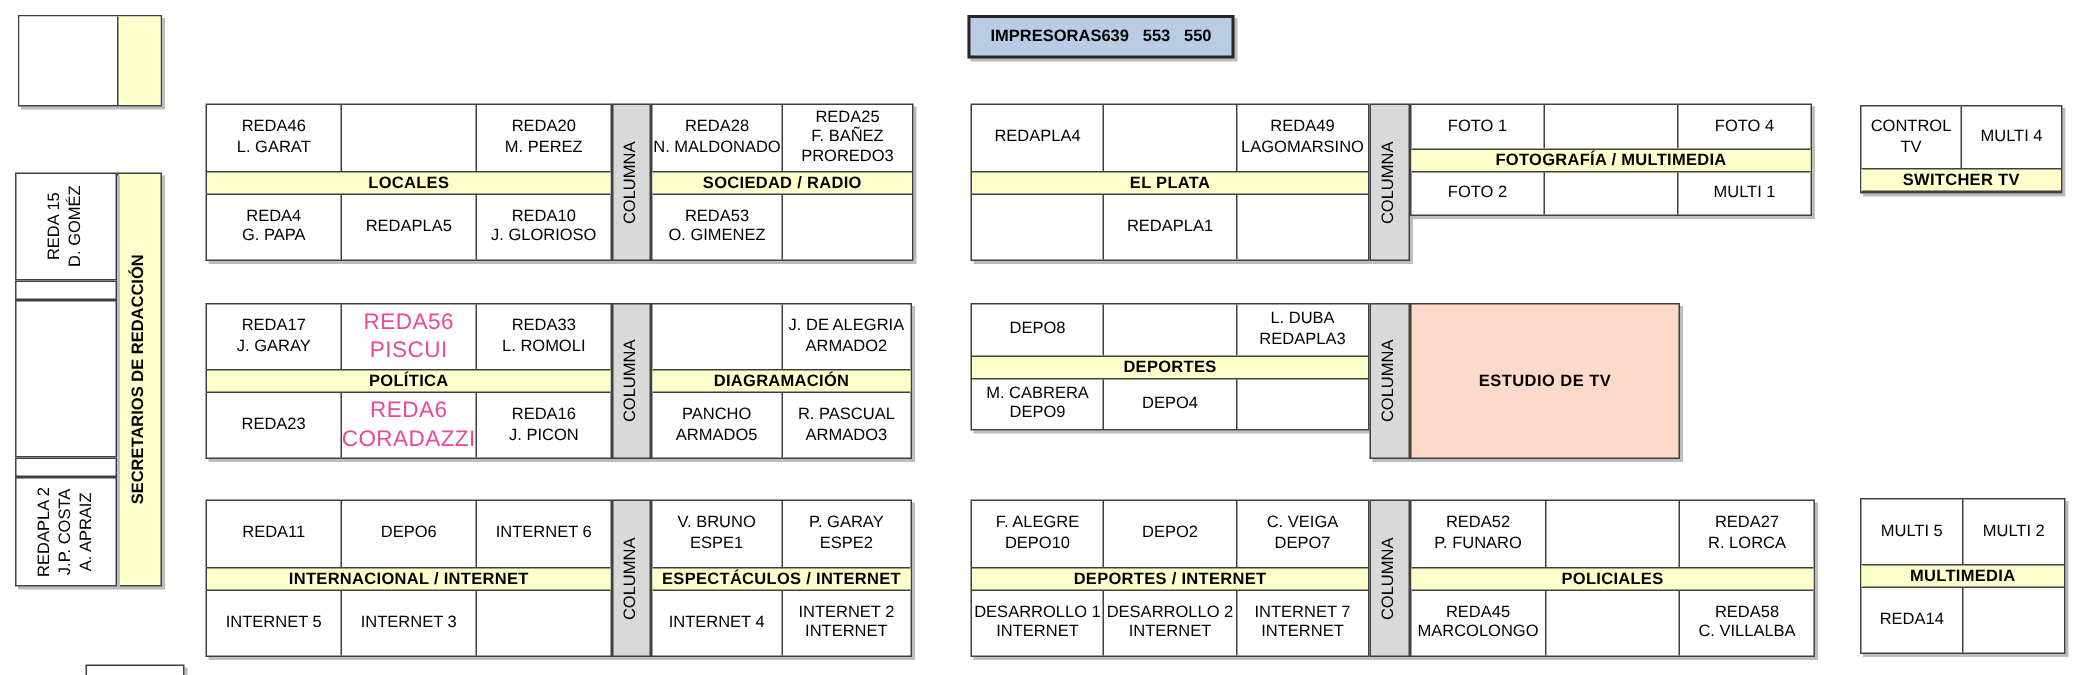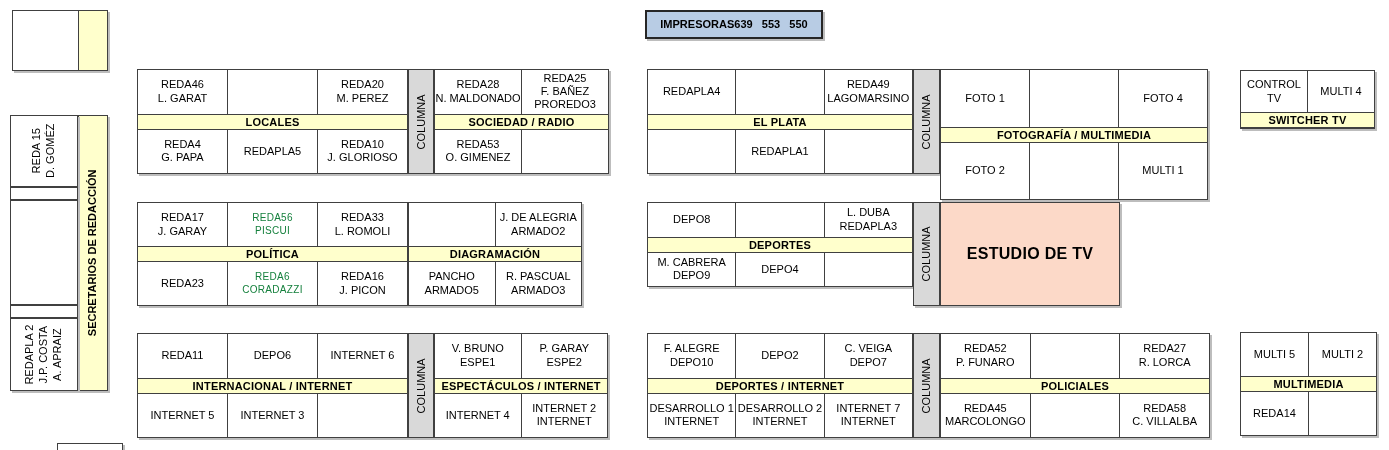--- a/index.html
+++ b/index.html
@@ -10,40 +10,40 @@
   
   .box{position:absolute;background:#fff;border:1px solid #404040;box-shadow:2px 2px 0 #bdbdbd;box-sizing:border-box;}
   
   .block{display:flex;flex-direction:column;}
   .cells{display:flex;flex:1 1 0;min-height:0;}
   .cell{
     flex:1 1 0;display:flex;align-items:center;justify-content:center;text-align:center;
     font-size:11px;line-height:1.22;white-space:pre-line;box-sizing:border-box;
   }
   .cell + .cell{border-left:1px solid #404040;}
-  .cell--alt{font-size:10px;color:#15803d;letter-spacing:.3px;}
+  .cell--alt{font-size:15px;color:#ec4899;letter-spacing:.3px;}
   .band{
     height:14px;flex:0 0 14px;background:#ffffcc;border-top:1px solid #404040;border-bottom:1px solid #404040;
     display:flex;align-items:center;justify-content:center;font-size:11px;font-weight:bold;letter-spacing:.2px;
   }
   
   .columna{background:#d9d9d9;display:flex;align-items:center;justify-content:center;}
   .vtext{transform:rotate(-90deg);white-space:pre-line;text-align:center;font-size:11px;line-height:1.25;}
   .vtext.nowrap{white-space:nowrap;}
   .bold{font-weight:bold;}
   
   .rail-strip{background:#ffffcc;display:flex;align-items:center;justify-content:center;}
   .rail-cell{display:flex;align-items:center;justify-content:center;}
   
   .printer{
     background:#b8cce4;border:2px solid #262626;display:flex;flex-direction:row;align-items:center;justify-content:center;
     font-size:11px;font-weight:bold;line-height:1.3;box-shadow:2px 2px 0 #bdbdbd;
   }
   
-  .studio{background:#fcd9c8;display:flex;align-items:center;justify-content:center;font-size:16px;font-weight:bold;letter-spacing:.3px;}
+  .studio{background:#fcd9c8;display:flex;align-items:center;justify-content:center;font-size:11px;font-weight:bold;letter-spacing:.3px;}
   
   .tl-box{display:flex;}
   .tl-white{flex:1 1 auto;background:#fff;}
   .tl-yellow{flex:0 0 28px;background:#ffffcc;border-left:1px solid #404040;}
 </style>
 </head>
 <body>
 
 <div id="canvas">
 
@@ -123,21 +123,21 @@
       <div class="cell"></div>
       <div class="cell">REDAPLA1</div>
       <div class="cell"></div>
     </div>
   </div>
 
   <div class="box columna" style="left:913px;top:69px;width:27px;height:105px">
     <span class="vtext nowrap">COLUMNA</span>
   </div>
 
-  <div class="box block" style="left:940px;top:69px;width:268px;height:131px">
+  <div class="box block" style="left:940px;top:69px;width:268px;height:75px">
     <div class="cells">
       <div class="cell">FOTO 1</div>
       <div class="cell"></div>
       <div class="cell">FOTO 4</div>
     </div>
     <div class="band">FOTOGRAFÍA / MULTIMEDIA</div>
     <div class="cells">
       <div class="cell">FOTO 2</div>
       <div class="cell"></div>
       <div class="cell">MULTI 1</div>
@@ -168,21 +168,21 @@
 CORADAZZI</div>
       <div class="cell">REDA16
 J. PICON</div>
     </div>
   </div>
 
   <div class="box columna" style="left:408px;top:202px;width:26px;height:104px">
     <span class="vtext nowrap">COLUMNA</span>
   </div>
 
-  <div class="box block" style="left:408px;top:202px;width:174px;height:104px">
+  <div class="box block" style="left:434px;top:202px;width:174px;height:104px">
     <div class="cells">
       <div class="cell"></div>
       <div class="cell">J. DE ALEGRIA
 ARMADO2</div>
     </div>
     <div class="band">DIAGRAMACIÓN</div>
     <div class="cells">
       <div class="cell">PANCHO
 ARMADO5</div>
       <div class="cell">R. PASCUAL

